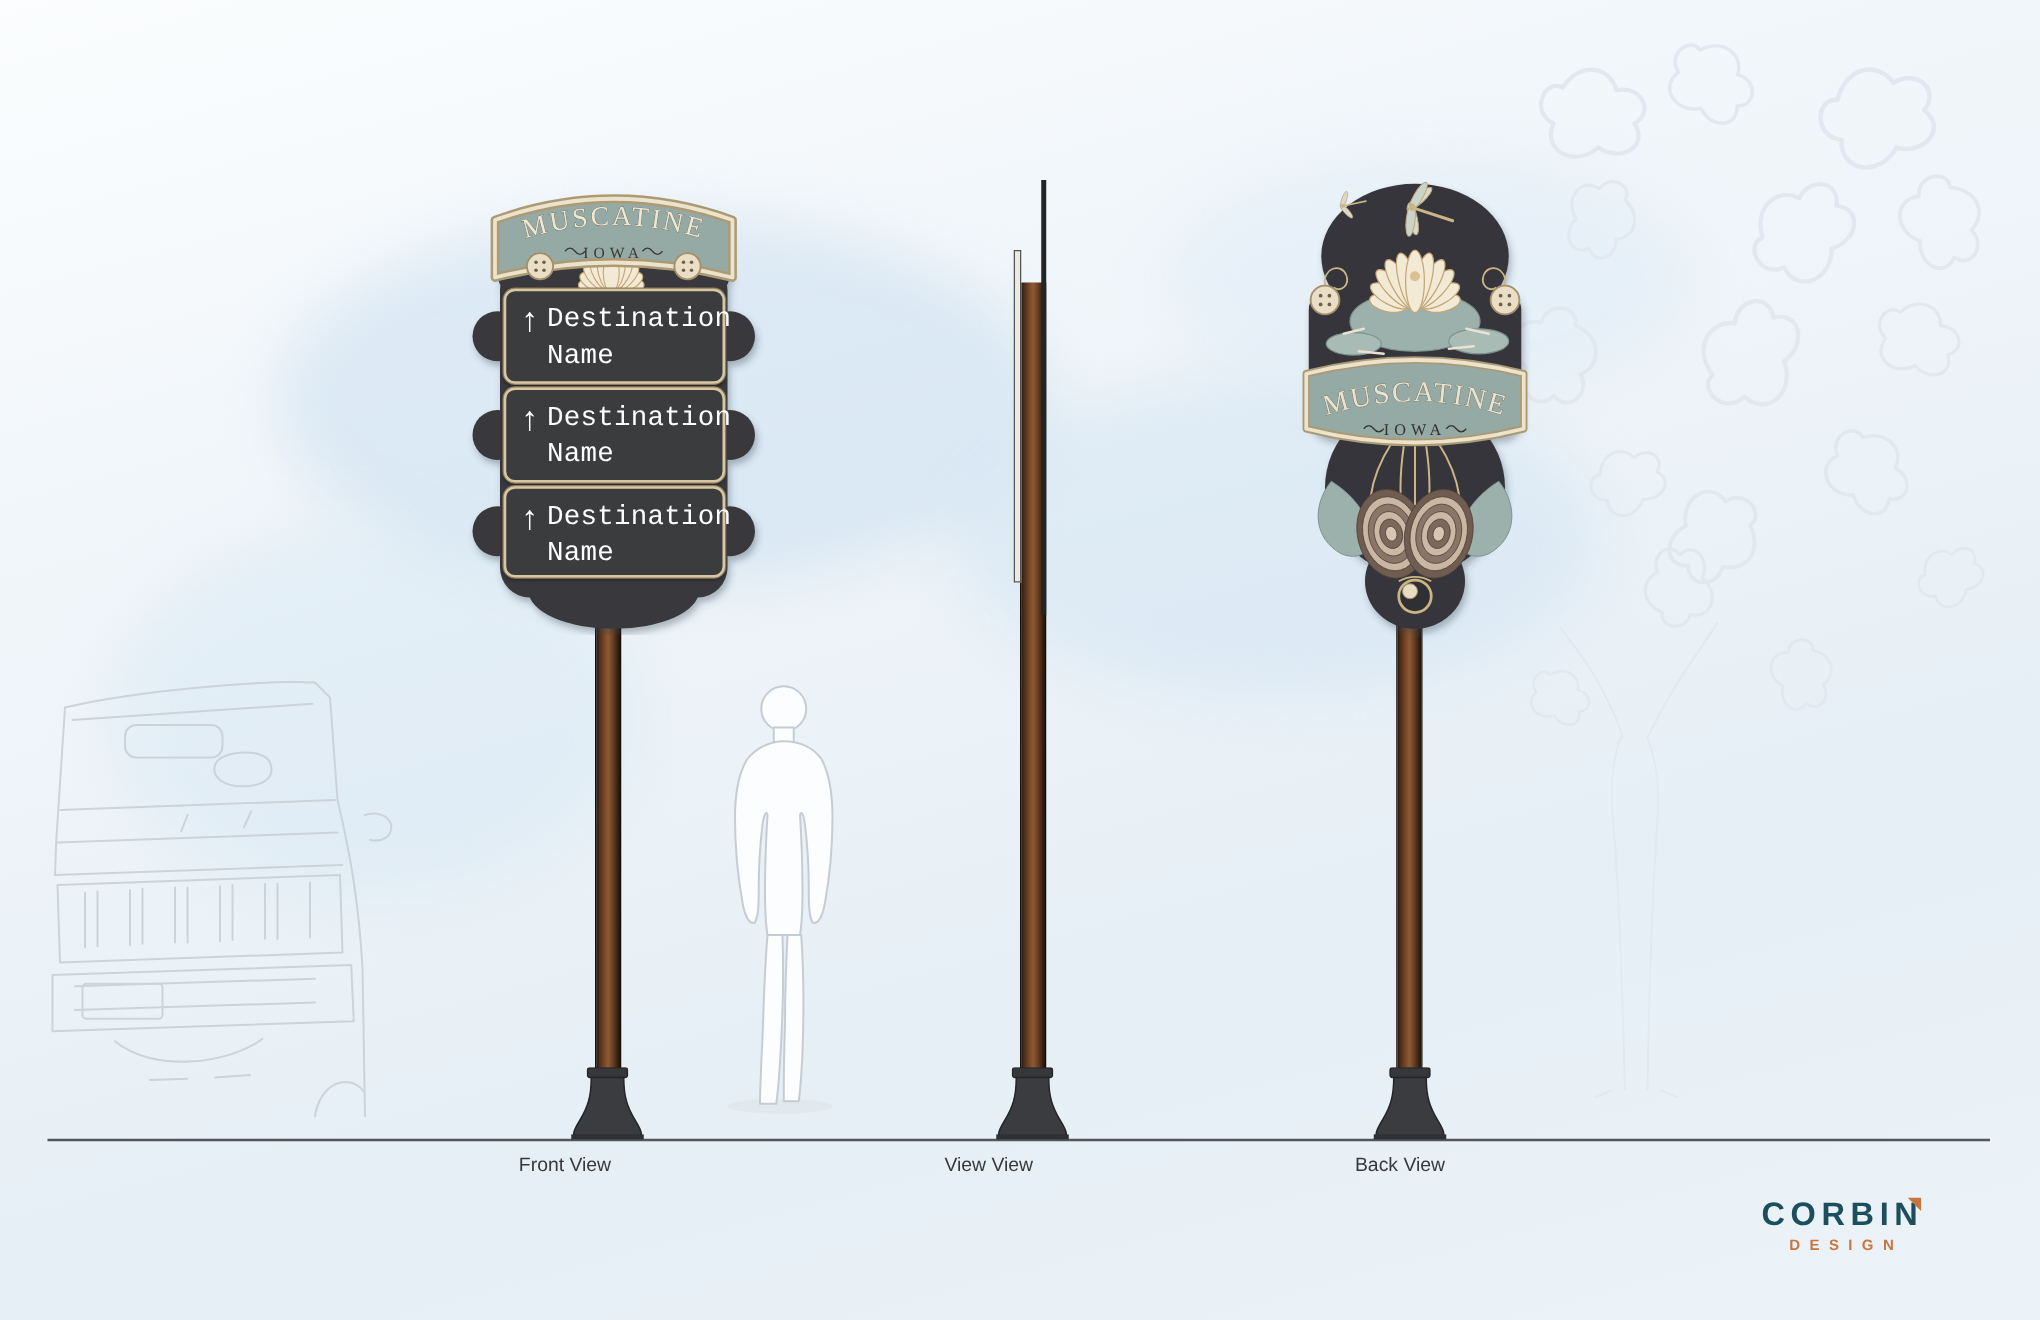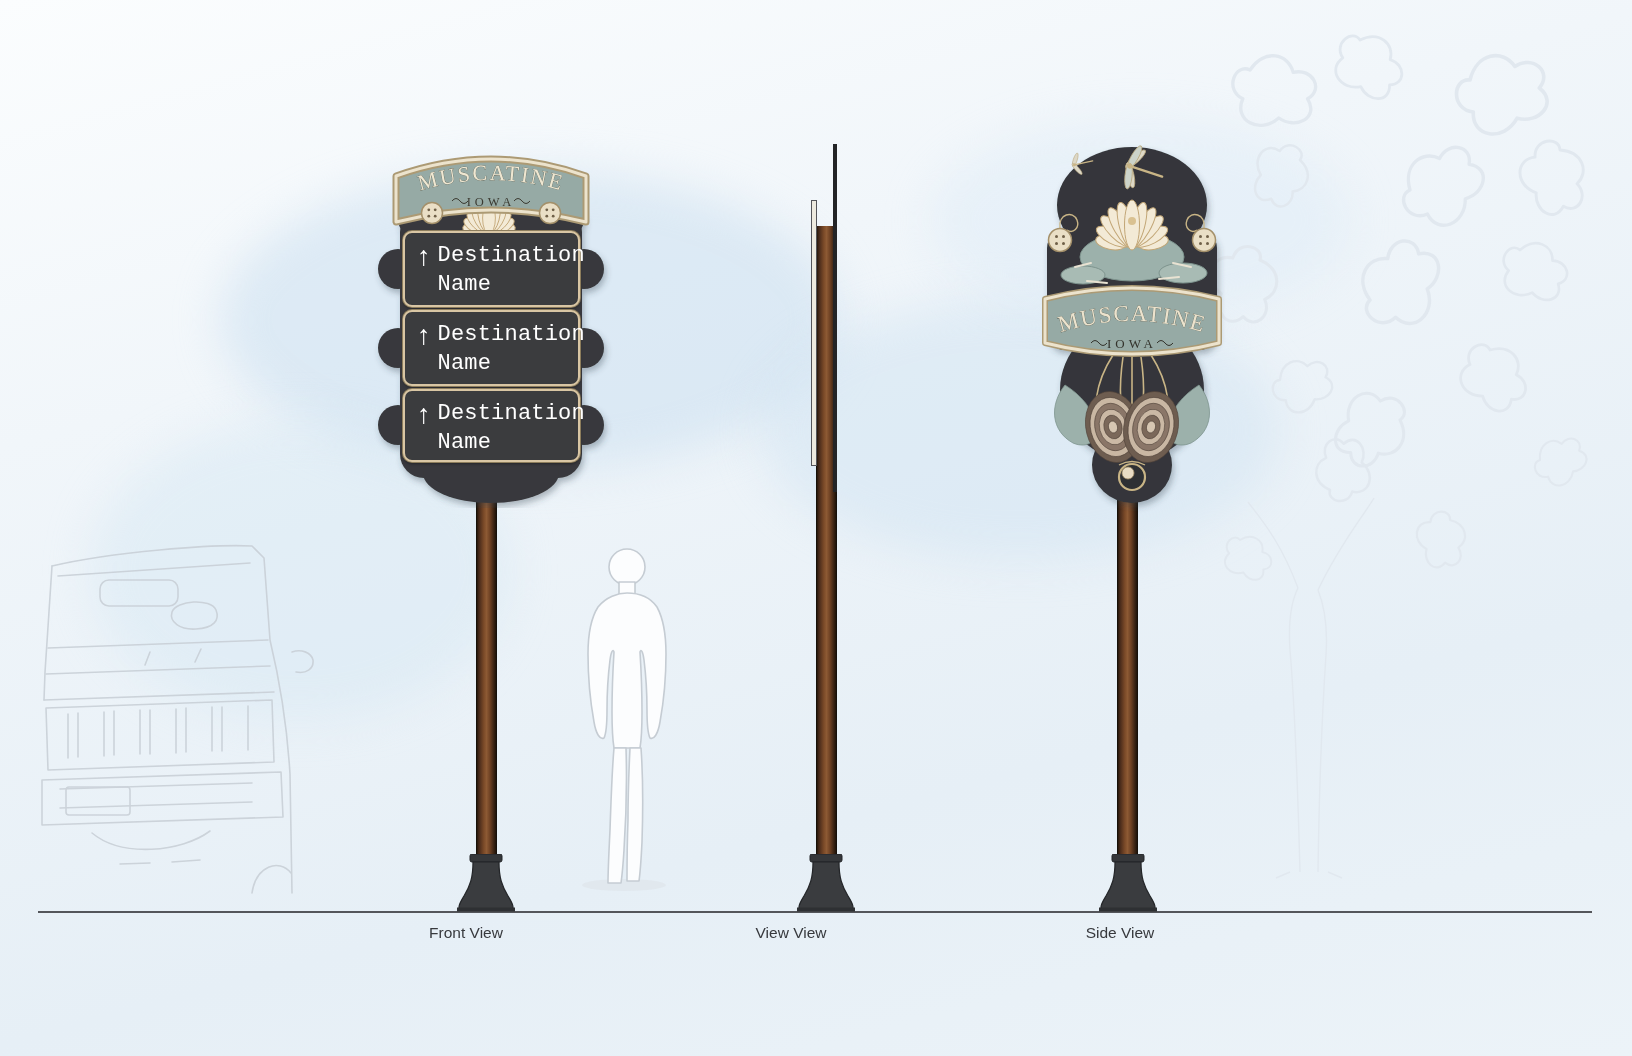--- a/index.html
+++ b/index.html
@@ -38,21 +38,21 @@
     box-shadow:0 0 0 1px #8d7d5c,0 2px 3px rgba(0,0,0,.35);
     display:flex;gap:7px;padding:9px 10px 6px 12px;color:#fff;
   }
   .dp1{top:231px;height:76px;}
   .dp2{top:310px;height:76px;}
   .dp3{top:389px;height:73px;}
   .dest-arrow{font-size:27px;font-weight:700;line-height:1.05;}
   .dest-text{font-size:22px;line-height:1.3;letter-spacing:.2px;font-family:Liberation Mono, monospace;}
   .dest-text span{display:block;}
   .view-label{position:absolute;top:924px;transform:translateX(-50%);font-size:15.5px;color:#37393d;z-index:7;white-space:nowrap;}
-  .vl-front{left:466px;} .vl-side{left:791px;} .vl-back{left:1120px;}
+  .vl-front{left:452px;} .vl-side{left:791px;} .vl-back{left:1120px;}
   .board-title{
     position:absolute;left:56px;top:962px;z-index:7;
     font-size:25px;font-weight:700;color:#1e1f22;letter-spacing:-.2px;
   }
   .logo{position:absolute;left:1394px;top:956px;width:160px;text-align:center;z-index:7;}
   .logo-wordmark{position:relative;display:inline-block;font-size:26px;font-weight:700;letter-spacing:4.5px;color:#1b4f5e;}
   .n-notch{position:absolute;right:2px;top:2px;width:11px;height:11px;}
   .logo-tagline{font-size:12px;letter-spacing:7.5px;color:#c8763f;margin-top:2px;padding-left:6px;font-weight:600;}
 </style>
 </head>
@@ -344,17 +344,26 @@
       <text font-family="Liberation Serif,serif" font-size="23" letter-spacing="1.5" fill="#ece3cd" stroke="#5d5c4e" stroke-width="0.5" style="paint-order:stroke">
         <textPath href="#bb-arc" startOffset="50%" text-anchor="middle">MUSCATINE</textPath>
       </text>
       <text x="97" y="213" text-anchor="middle" font-family="Liberation Serif,serif" font-size="13" letter-spacing="4" fill="#33332c">IOWA</text>
       <path d="M 56,208 q 4,-5 8,0 q 4,5 8,0 M 122,208 q 4,-5 8,0 q 4,5 8,0" fill="none" stroke="#33332c" stroke-width="1"></path>
     </g>
   </svg>
 
   <div class="view-label vl-front">Front View</div>
   <div class="view-label vl-side">View View</div>
-  <div class="view-label vl-back">Side View</div>
-
-
+  <div class="view-label vl-back">Back View</div>
+
+
+  <div class="logo">
+    <span class="logo-wordmark">
+      <span>CORBIN</span>
+      <svg class="n-notch" viewBox="0 0 11 11">
+        <polygon points="0,0 11,0 11,11" fill="#c8763f"></polygon>
+      </svg>
+    </span>
+    <div class="logo-tagline">DESIGN</div>
+  </div>
 
 </div>
 
 </body></html>

